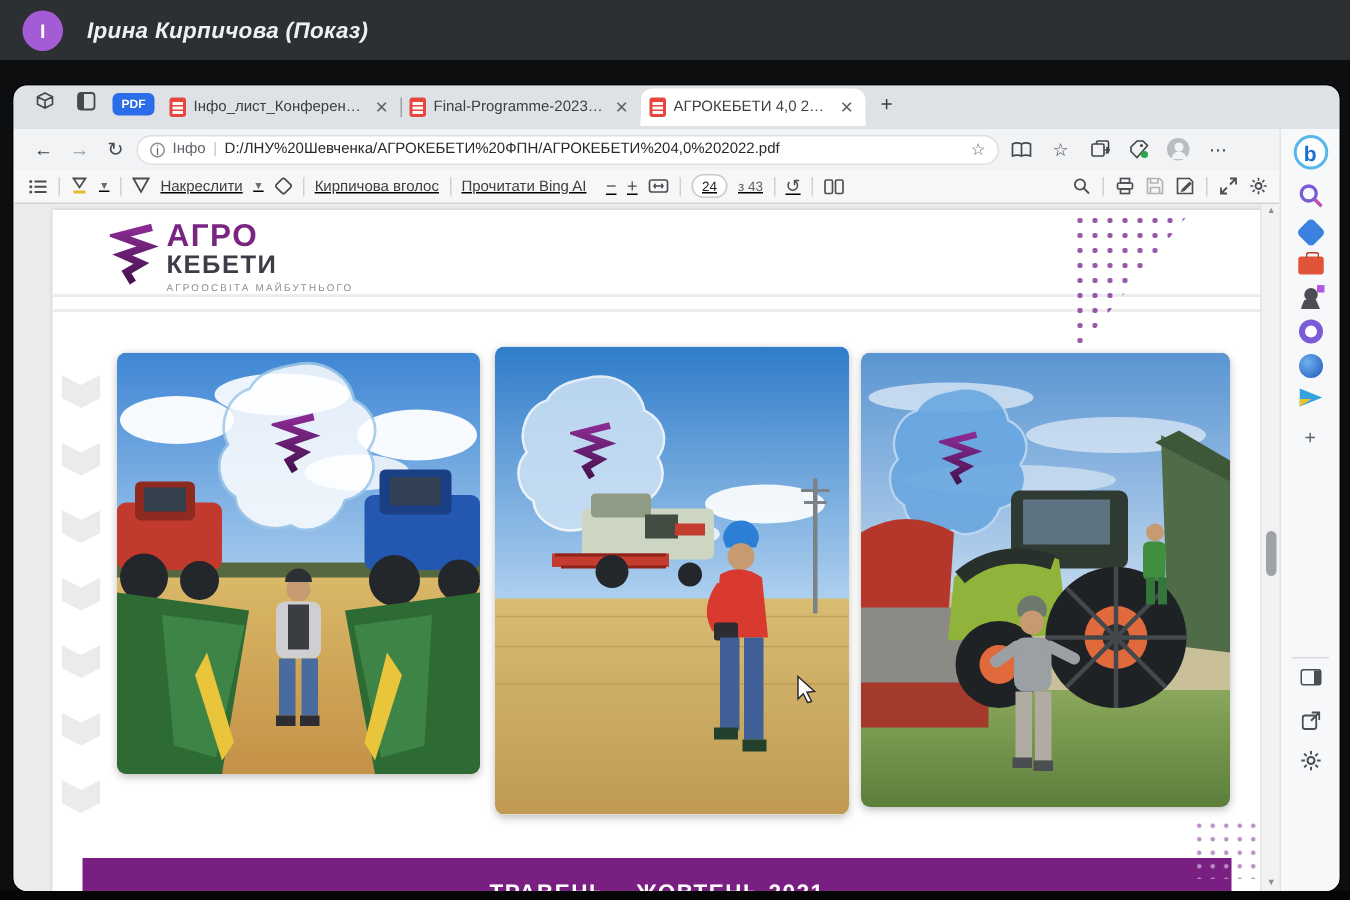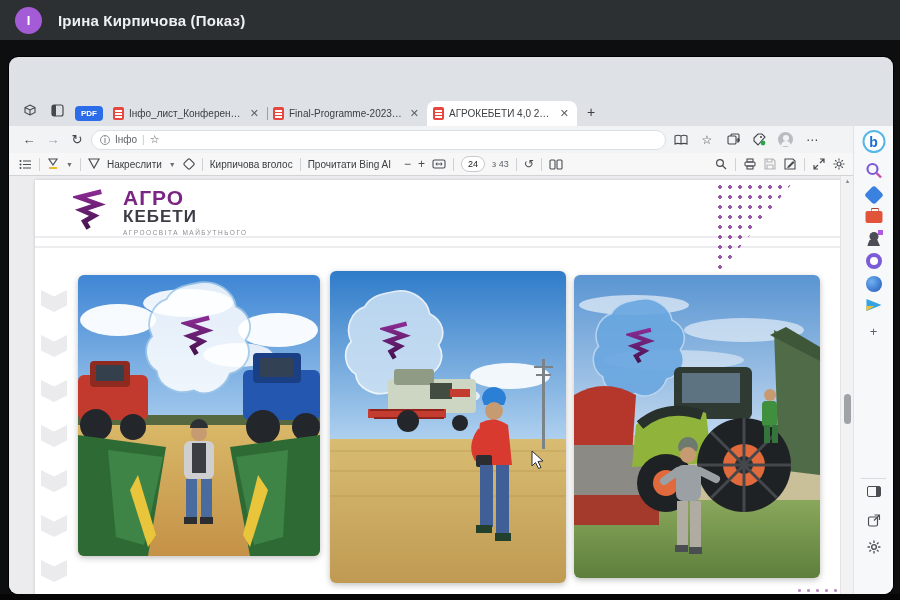--- a/index.html
+++ b/index.html
@@ -6,30 +6,30 @@
   html,body { width:900px; height:600px; overflow:hidden; background:#0d0e10;
     font-family:"Liberation Sans","DejaVu Sans",sans-serif; }
 
   
   #meet-bar { position:absolute; top:0; left:0; width:900px; height:40px;
     background:#2d3033; display:flex; align-items:center; z-index:5; }
   #avatar { width:27px; height:27px; border-radius:50%; background:#a45bd6;
     color:#fff; font-size:13px; font-weight:bold; display:flex; align-items:center;
     justify-content:center; margin-left:15px; }
   #presenter { color:#eef1f3; font-size:15px; font-weight:bold; margin-left:16px;
-    letter-spacing:.2px; }
+    letter-spacing:.2px;font-style:italic; }
 
   
   #win { position:absolute; top:57px; left:9px; width:884px; height:537px;
     border-radius:9px; background:#dee1e6; overflow:hidden;
     box-shadow:0 0 0 1px #000; }
 
   
   #tabstrip { position:relative; height:29px; background:#dee1e6; display:flex;
-    align-items:flex-end; padding-left:8px;margin-top:40px; }
+    align-items:center; padding-left:8px; }
   .strip-ico { width:16px; height:16px; margin:0 6px 6px 6px; color:#45484d;
     font-size:12px; line-height:16px; text-align:center; }
   #pdf-badge { background:#2b6de8; color:#fff; font-size:8px; font-weight:bold;
     border-radius:4px; padding:3px 6px; margin:0 4px 5px 2px; }
   .tab { height:25px; width:160px; display:flex; align-items:center; gap:5px;
     padding:0 6px; border-radius:8px 8px 0 0; position:relative; }
   .tab .sep { position:absolute; right:-1px; top:6px; height:13px; width:1px; background:#9aa0a6; }
   .tab.active { background:#fff; width:150px; }
   .tab-label { flex:1; font-size:10px; color:#3c4043; white-space:nowrap;
     overflow:hidden; text-overflow:ellipsis; }
@@ -62,21 +62,21 @@
   .addr-right-ico { font-size:12px; color:#44474b; width:22px; text-align:center; }
   #profile-dot { width:15px; height:15px; border-radius:50%; background:#b9bdc2;
     position:relative; margin:0 4px; }
   #profile-dot:before{content:"";position:absolute;left:4.5px;top:3px;width:6px;height:6px;
     border-radius:50%;background:#f1f3f4;}
   #profile-dot:after{content:"";position:absolute;left:2.5px;top:9px;width:10px;height:5px;
     border-radius:5px 5px 0 0;background:#f1f3f4;}
 
   
   #pdfbar { height:23px; background:#f7f7f8; border-bottom:1px solid #d2d3d6;
-    display:flex; align-items:center; padding:0 10px; gap:7px; position:relative; }
+    display:flex; align-items:center; padding:0 10px; gap:7px; position:relative;text-decoration:underline; }
   .tb-ico { color:#4a4d52; font-size:12px; line-height:14px; }
   .tb-sep { width:1px; height:13px; background:#d0d1d4; }
   .tb-label { font-size:10px; color:#3c4043; white-space:nowrap; }
   .chev { font-size:7px; color:#6a6d72; }
   #page-box { width:24px; height:16px; background:#fff; border:1px solid #c8cacd;
     border-radius:8px; font-size:9px; color:#202124; text-align:center; line-height:15px; }
   #page-total { font-size:9px; color:#5f6368; }
   #pdfbar-right { position:absolute; right:8px; display:flex; align-items:center; gap:8px; }
   svg.mi { display:block; }
 
@@ -87,21 +87,21 @@
 
   
   #vscroll { position:absolute; right:0; top:0; width:13px; height:100%;
     background:#f2f2f3; border-left:1px solid #e3e3e5; }
   #vscroll .arr { position:absolute; left:0; width:13px; text-align:center;
     font-size:6px; color:#8a8d92; }
   #vthumb { position:absolute; left:3px; top:218px; width:7px; height:30px;
     border-radius:4px; background:#9fa3a8; }
 
   
-  #slide-header { position:absolute; left:38px; top:8px; display:flex; gap:16px; }
+  #slide-header { position:absolute; left:38px; top:8px; display:flex; gap:4px; }
   #logo-text1 { font-size:21px; font-weight:bold; color:#7b2583; line-height:20px; letter-spacing:1px;}
   #logo-text2 { font-size:17px; font-weight:bold; color:#3d3d47; line-height:17px; letter-spacing:1px;}
   #logo-tagline { font-size:6.5px; color:#8a8d93; letter-spacing:1.5px; margin-top:4px; }
   #slide-title { position:absolute; left:225px; top:22px; width:360px; text-align:center;
     font-size:22px; font-weight:bold; color:#6d1f7e; letter-spacing:.5px; }
   .hline { position:absolute; left:0; right:0; height:2px; background:#ededef; }
   #dots-tr { position:absolute; right:48px; top:2px; width:78px; height:96px;
     background:radial-gradient(circle 2px, #8e44a0 1.6px, transparent 2px);
     background-size:10px 10px; clip-path:polygon(0 0,100% 0,0 100%); opacity:.9; }
   #dots-br { position:absolute; right:0px; bottom:8px; width:46px; height:40px;
@@ -219,20 +219,21 @@
     <div id="left-col">
 
       <div id="addr-row">
         <div class="nav-ico">←</div>
         <div class="nav-ico dim">→</div>
         <div class="nav-ico">↻</div>
         <div id="addr-pill">
           <span class="info">i</span>
           <span class="scheme">Інфо</span>
           <span class="div">|</span>
+          <span class="path">D:/ЛНУ%20Шевченка/АГРОКЕБЕТИ%20ФПН/АГРОКЕБЕТИ%204,0%202022.pdf</span>
           <span class="star">☆</span>
         </div>
         <div class="addr-right-ico">
           <svg class="mi" width="14" height="12" viewBox="0 0 14 12" style="margin:auto">
               <path d="M1 2 Q4 .5 7 2 Q10 .5 13 2 V10 Q10 8.8 7 10 Q4 8.8 1 10 Z M7 2v8" fill="none" stroke="#44474b" stroke-width="1.1"></path>
             </svg>
         </div>
         <div class="addr-right-ico">☆</div>
         <div class="addr-right-ico">
           <svg class="mi" width="13" height="13" viewBox="0 0 13 13" style="margin:auto">

